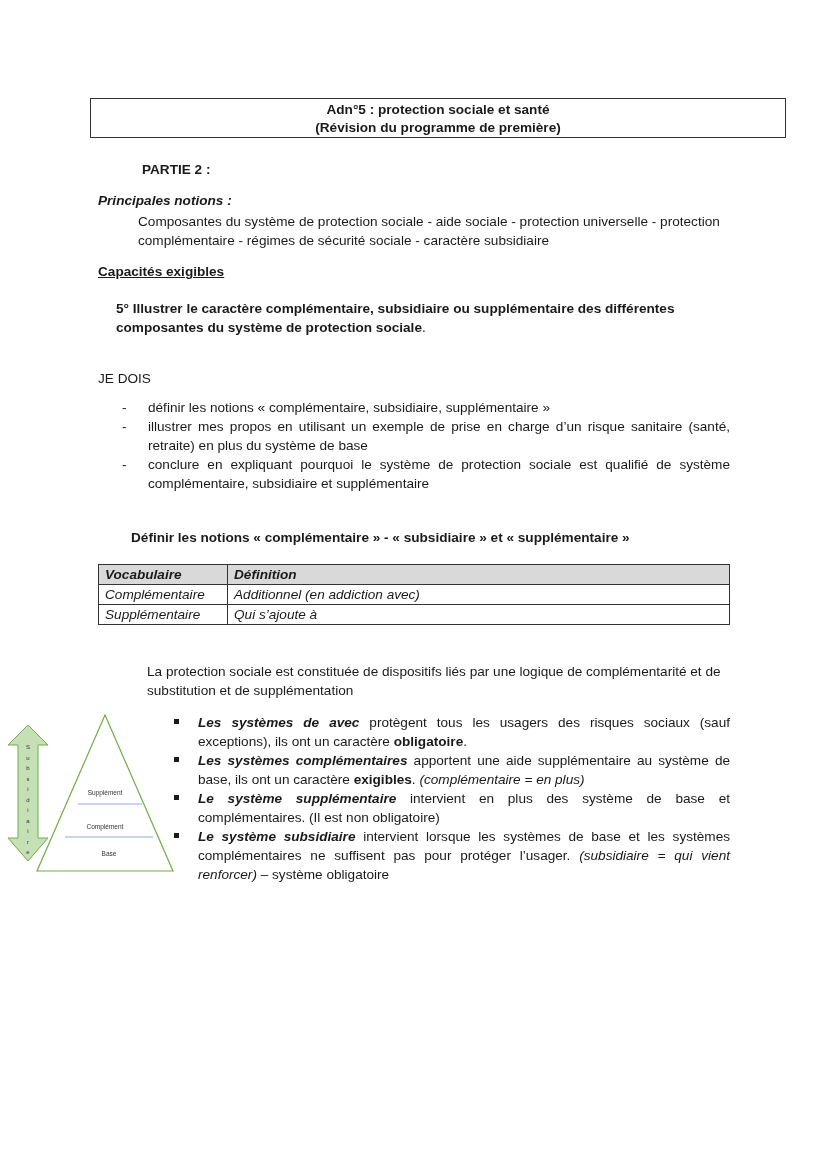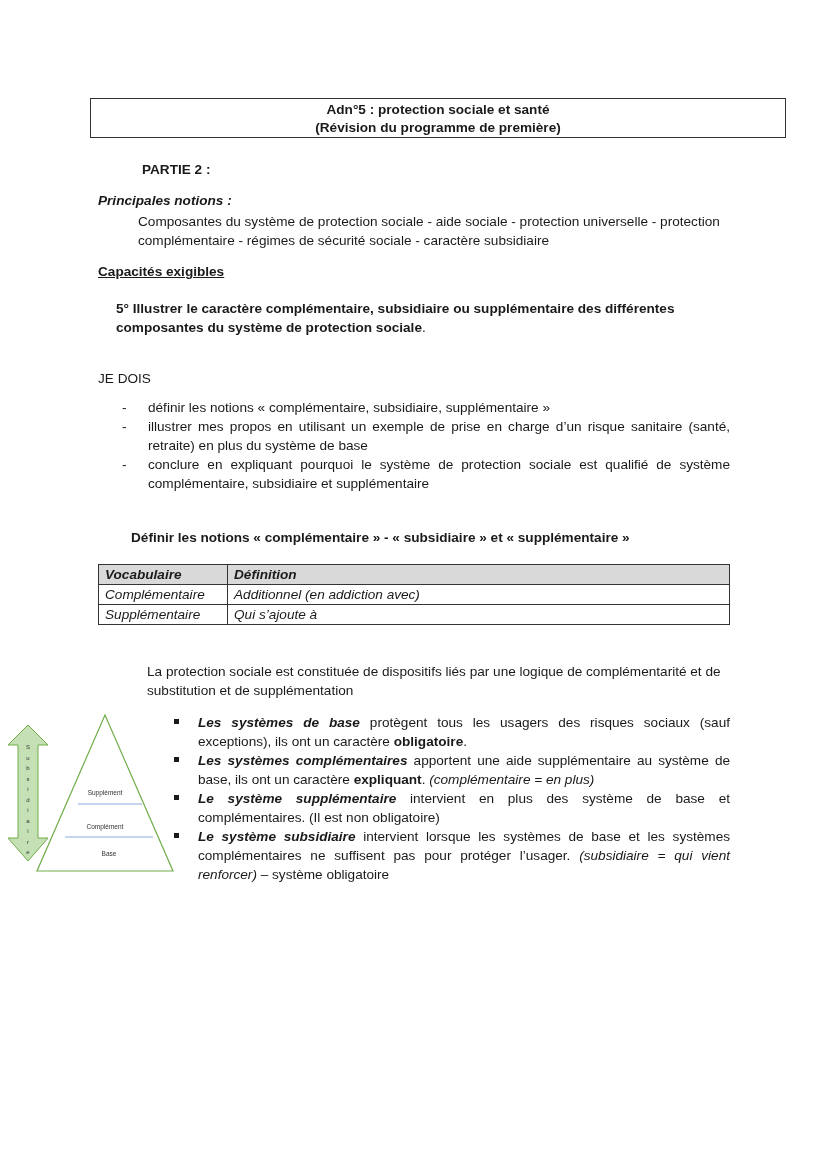--- a/index.html
+++ b/index.html
@@ -107,17 +107,17 @@
     </g>
   <polygon points="105,10 173,166 37,166" fill="#ffffff" stroke="#70ad47" stroke-width="1.2" id="dg-tri"></polygon>
   <line x1="78" y1="99" x2="142" y2="99" stroke="#8faadc" stroke-width="1" id="dg-div1"></line>
   <line x1="65" y1="132" x2="153" y2="132" stroke="#8faadc" stroke-width="1" id="dg-div2"></line>
   <text x="105" y="90" font-size="6.5" text-anchor="middle" fill="#333">Supplément</text>
   <text x="105" y="124" font-size="6.5" text-anchor="middle" fill="#333">Complément</text>
   <text x="109" y="151" font-size="6.5" text-anchor="middle" fill="#333">Base</text>
 </svg>
 
 <ul class="abs bullets">
-  <li><span class="marker"></span><b><i>Les systèmes de base</i></b><span> protègent tous les usagers des risques sociaux (sauf exceptions), ils ont un caractère </span><b>obligatoire</b><span>.</span></li>
-  <li><span class="marker"></span><b><i>Les systèmes complémentaires</i></b><span> apportent une aide supplémentaire au système de base, ils ont un caractère </span><b>expliquant</b><span>. </span><i>(complémentaire = en plus)</i></li>
+  <li><span class="marker"></span><b><i>Les systèmes de avec</i></b><span> protègent tous les usagers des risques sociaux (sauf exceptions), ils ont un caractère </span><b>obligatoire</b><span>.</span></li>
+  <li><span class="marker"></span><b><i>Les systèmes complémentaires</i></b><span> apportent une aide supplémentaire au système de base, ils ont un caractère </span><b>exigibles</b><span>. </span><i>(complémentaire = en plus)</i></li>
   <li><span class="marker"></span><b><i>Le système supplémentaire</i></b><span> intervient en plus des système de base et complémentaires. (Il est non obligatoire)</span></li>
   <li><span class="marker"></span><b><i>Le système subsidiaire</i></b><span> intervient lorsque les systèmes de base et les systèmes complémentaires ne suffisent pas pour protéger l’usager. </span><i>(subsidiaire = qui vient renforcer)</i><span> – système obligatoire</span></li>
 </ul>
 
 </body></html>

